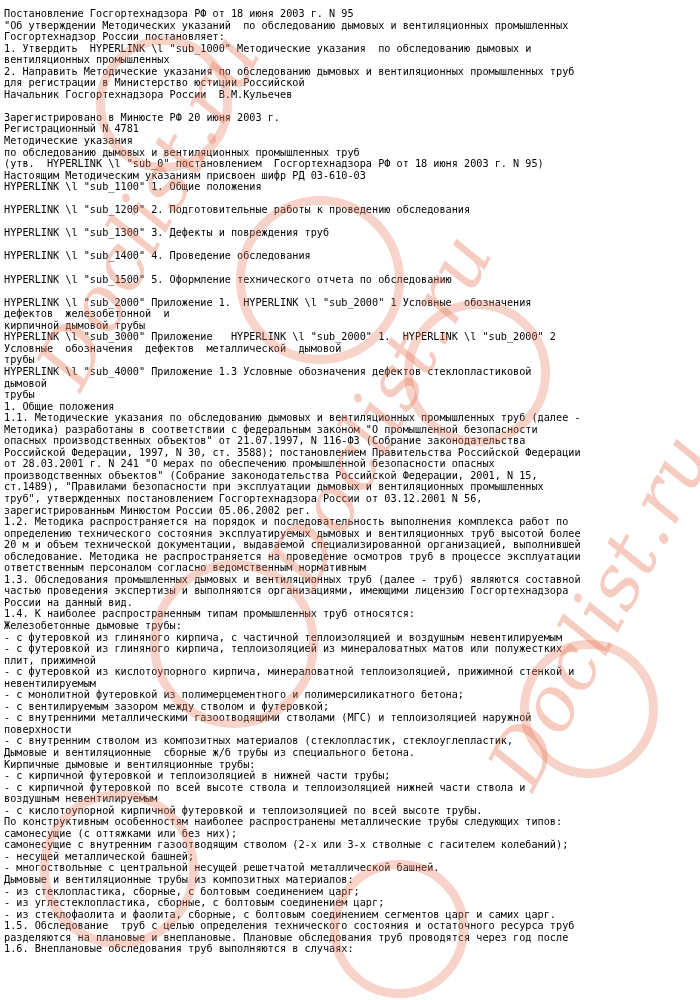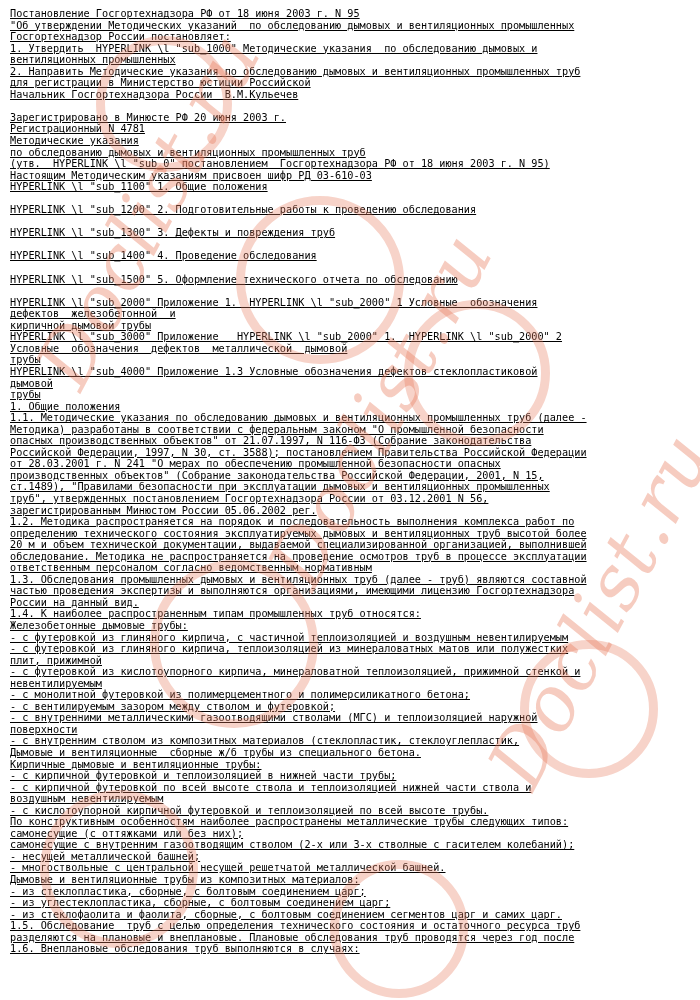--- a/index.html
+++ b/index.html
@@ -61,27 +61,26 @@
   .ring-c { width: 128px; height: 128px; left: 404px; top: 300px; }
   .ring-d { width: 150px; height: 150px; left: 150px; top: 560px; }
   .ring-e { width: 120px; height: 120px; left: 520px; top: 640px; }
   .ring-f { width: 140px; height: 140px; left: 40px; top: 790px; }
   .ring-g { width: 120px; height: 120px; left: 330px; top: 860px; }
 
   
   .doc {
     position: relative;
     z-index: 1;
-    padding: 8px 6px 0 10px;
+    padding: 8px 6px 0 4px;
     font-size: 10.2px;
     line-height: 11.55px;
     color: #000000;
     white-space: pre-wrap;
     word-wrap: break-word;
-    text-decoration: underline;
   }
   .line {
     min-height: 11.55px;
   }
   .blank {
     height: 11.55px;
   }
 </style>
 </head>
 <body>

